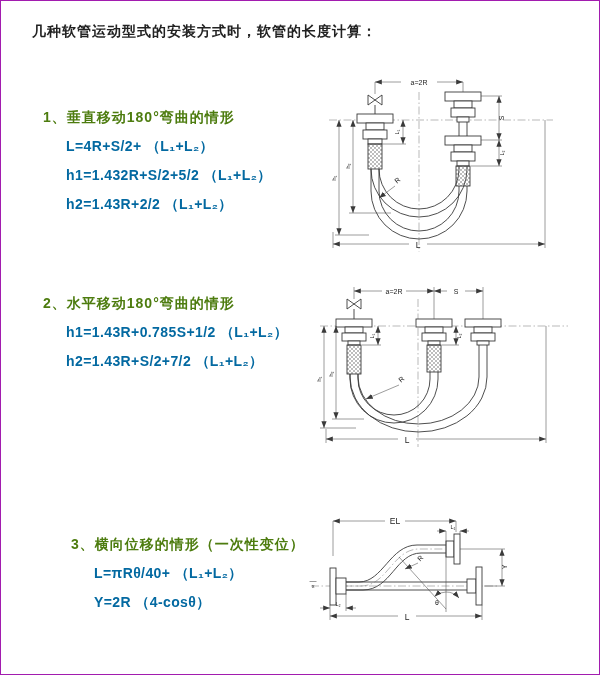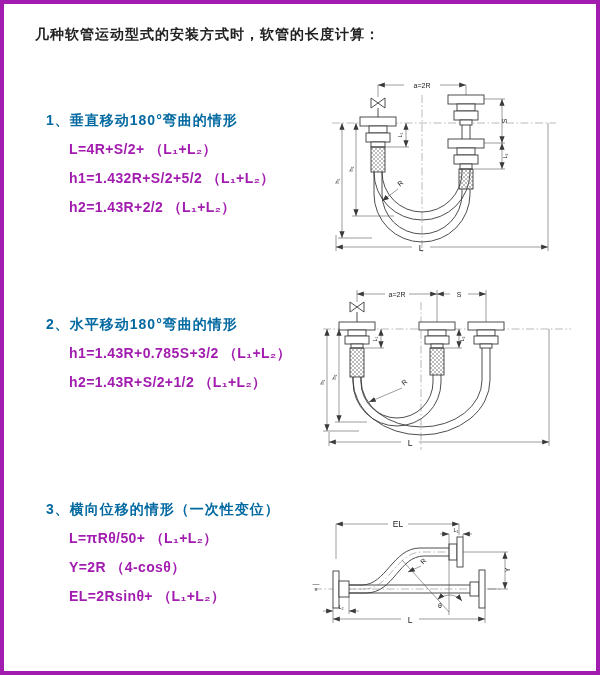--- a/index.html
+++ b/index.html
@@ -1,31 +1,31 @@
 <!DOCTYPE html>
 <html><head>
 <meta charset="utf-8">
 <style>
   html,body{margin:0;padding:0;background:#fff;}
   .page{
     position:relative;width:600px;height:675px;background:#ffffff;
     font-family:"Liberation Sans","DejaVu Sans",sans-serif;color:#1d1d1d;
-    overflow:hidden;box-sizing:border-box;border:4px solid #a21caf;
+    overflow:hidden;box-sizing:border-box;border:1px solid #a21caf;
   }
   .title{
     position:absolute;left:31px;top:22px;font-size:14px;font-weight:bold;
     letter-spacing:1px;color:#222;
   }
   .sec{position:absolute;left:42px;}
-  .sec-heading{font-size:14px;font-weight:bold;letter-spacing:1px;color:#0369a1;}
+  .sec-heading{font-size:14px;font-weight:bold;letter-spacing:1px;color:#4d7c0f;}
   .formula{
-    font-size:14px;font-weight:bold;letter-spacing:.4px;color:#a21caf;
+    font-size:14px;font-weight:bold;letter-spacing:.4px;color:#0369a1;
     padding-left:23px;margin-top:11px;
   }
-  #sec1{top:108px;} #sec2{top:312px;} #sec3{top:497px;}
+  #sec1{top:108px;} #sec2{top:294px;} #sec3{top:535px;margin-left:28px;}
   svg.diagram{position:absolute;}
   #d1{left:312px;top:73px;}
   #d2{left:305px;top:278px;}
   #d3{left:298px;top:503px;}
   svg .ol{stroke:#3a3a3a;stroke-width:0.9;fill:none;}
   svg .dl{stroke:#4a4a4a;stroke-width:0.55;fill:none;}
   svg .cl{stroke:#707070;stroke-width:0.5;fill:none;stroke-dasharray:8 2.5 1.5 2.5;}
   svg .fit{fill:#ffffff;stroke:#3a3a3a;stroke-width:0.9;}
   svg .br{fill:url(#braid);stroke:#3a3a3a;stroke-width:0.9;}
   svg text{font-family:"Liberation Sans","DejaVu Sans",sans-serif;fill:#222;}
@@ -40,29 +40,28 @@
 
   <div class="sec" id="sec1">
     <div class="sec-heading">1、垂直移动180°弯曲的情形</div>
     <div class="formula">L=4R+S/2+ （L₁+L₂）</div>
     <div class="formula">h1=1.432R+S/2+5/2 （L₁+L₂）</div>
     <div class="formula">h2=1.43R+2/2 （L₁+L₂）</div>
   </div>
 
   <div class="sec" id="sec2">
     <div class="sec-heading">2、水平移动180°弯曲的情形</div>
-    <div class="formula">h1=1.43R+0.785S+3/2 （L₁+L₂）</div>
-    <div class="formula">h2=1.43R+S/2+1/2 （L₁+L₂）</div>
+    <div class="formula">h1=1.43R+0.785S+1/2 （L₁+L₂）</div>
+    <div class="formula">h2=1.43R+S/2+7/2 （L₁+L₂）</div>
   </div>
 
   <div class="sec" id="sec3">
     <div class="sec-heading">3、横向位移的情形（一次性变位）</div>
-    <div class="formula">L=πRθ/50+ （L₁+L₂）</div>
+    <div class="formula">L=πRθ/40+ （L₁+L₂）</div>
     <div class="formula">Y=2R （4-cosθ）</div>
-    <div class="formula">EL=2Rsinθ+ （L₁+L₂）</div>
   </div>
 
   <svg id="d1" class="diagram" width="290" height="190" viewBox="0 0 290 190">
     <defs>
       <marker id="arr" markerWidth="8" markerHeight="7" refX="6.8" refY="3.5" orient="auto-start-reverse" markerUnits="userSpaceOnUse">
         <path d="M0,0.9 L6.8,3.5 L0,6.1 Z" fill="#3a3a3a"></path>
       </marker>
       <pattern id="braid" width="4" height="4" patternUnits="userSpaceOnUse">
         <path d="M0,4 L4,0 M0,0 L4,4" stroke="#7a7a7a" stroke-width="0.5" fill="none"></path>
       </pattern>

